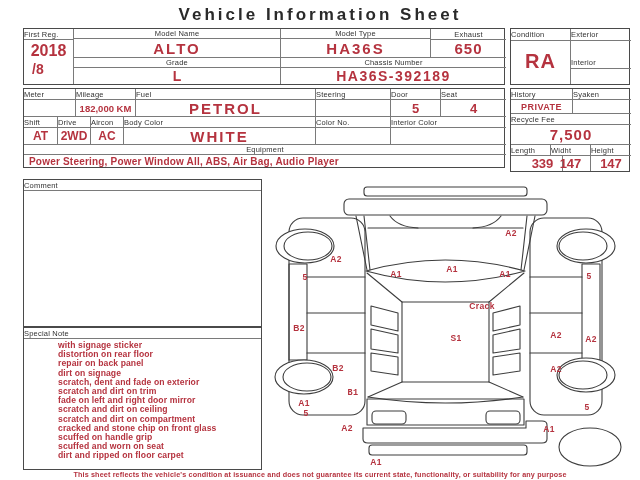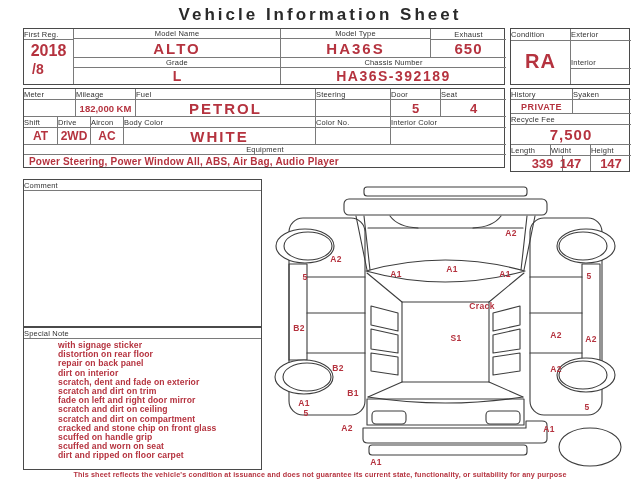--- a/index.html
+++ b/index.html
@@ -109,21 +109,21 @@
     <div class="cell bb hdr" style="left:0;top:0;width:237px;height:11px;">Comment</div>
     <div class="cell val" style="left:0;top:11px;width:237px;height:135px;font-size:9px;text-align:left;padding:2px 4px;"></div>
   </div>
 
   <div class="box" style="left:23px;top:327px;width:239px;height:143px;">
     <div class="cell bb hdr" style="left:0;top:0;width:237px;height:11px;">Special Note</div>
     <div class="cell notebox" style="left:0;top:11px;width:237px;height:130px;">
         <div class="note-line">with signage sticker</div>
         <div class="note-line">distortion on rear floor</div>
         <div class="note-line">repair on back panel</div>
-        <div class="note-line">dirt on interior</div>
+        <div class="note-line">dirt on signage</div>
         <div class="note-line">scratch, dent and fade on exterior</div>
         <div class="note-line">scratch and dirt on trim</div>
         <div class="note-line">fade on left and right door mirror</div>
         <div class="note-line">scratch and dirt on ceiling</div>
         <div class="note-line">scratch and dirt on compartment</div>
         <div class="note-line">cracked and stone chip on front glass</div>
         <div class="note-line">scuffed on handle grip</div>
         <div class="note-line">scuffed and worn on seat</div>
         <div class="note-line">dirt and ripped on floor carpet</div>
       </div>
@@ -195,21 +195,21 @@
       <span class="dlabel" style="left: 396px; top: 243px;">A1</span>
       <span class="dlabel" style="left: 452px; top: 238px;">A1</span>
       <span class="dlabel" style="left: 505px; top: 243px;">A1</span>
       <span class="dlabel" style="left: 482px; top: 275px;">Crack</span>
       <span class="dlabel" style="left: 299px; top: 297px;">B2</span>
       <span class="dlabel" style="left: 456px; top: 307px;">S1</span>
       <span class="dlabel" style="left: 556px; top: 304px;">A2</span>
       <span class="dlabel" style="left: 591px; top: 308px;">A2</span>
       <span class="dlabel" style="left: 338px; top: 337px;">B2</span>
       <span class="dlabel" style="left: 556px; top: 338px;">A2</span>
-      <span class="dlabel" style="left: 353px; top: 362px;">B1</span>
+      <span class="dlabel" style="left: 353px; top: 362px; font-family: Liberation Mono, monospace;">B1</span>
       <span class="dlabel" style="left: 304px; top: 372px;">A1</span>
       <span class="dlabel" style="left: 306px; top: 382px;">5</span>
       <span class="dlabel" style="left: 589px; top: 245px;">5</span>
       <span class="dlabel" style="left: 587px; top: 376px;">5</span>
       <span class="dlabel" style="left: 347px; top: 397px;">A2</span>
       <span class="dlabel" style="left: 549px; top: 398px;">A1</span>
       <span class="dlabel" style="left: 376px; top: 431px;">A1</span>
     </div>
 
   <div class="footer">This sheet reflects the vehicle's condition at issuance and does not guarantee its current state, functionality, or suitability for any purpose</div>

